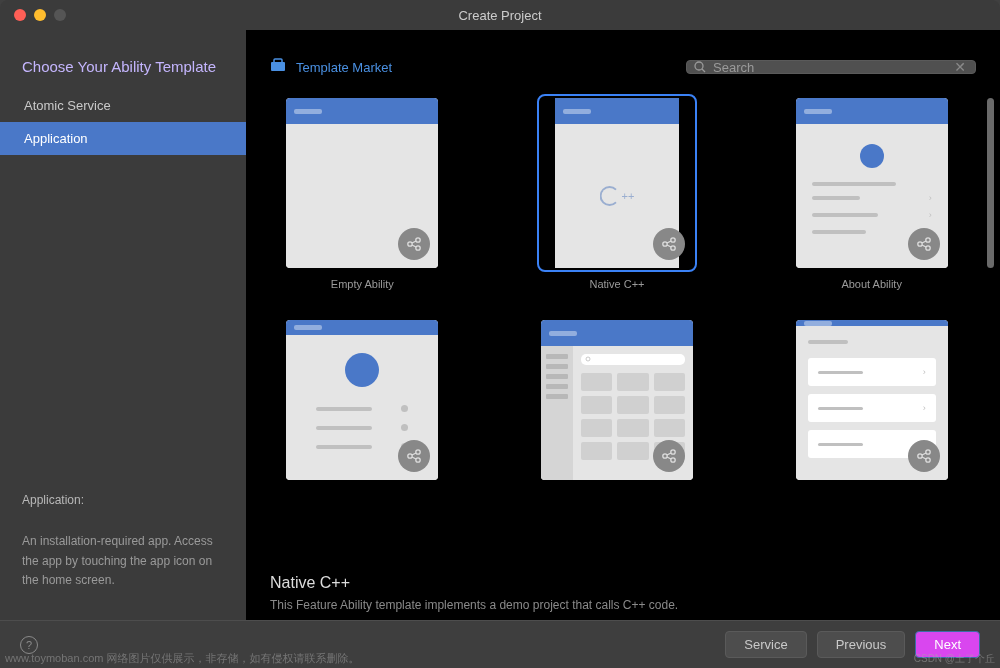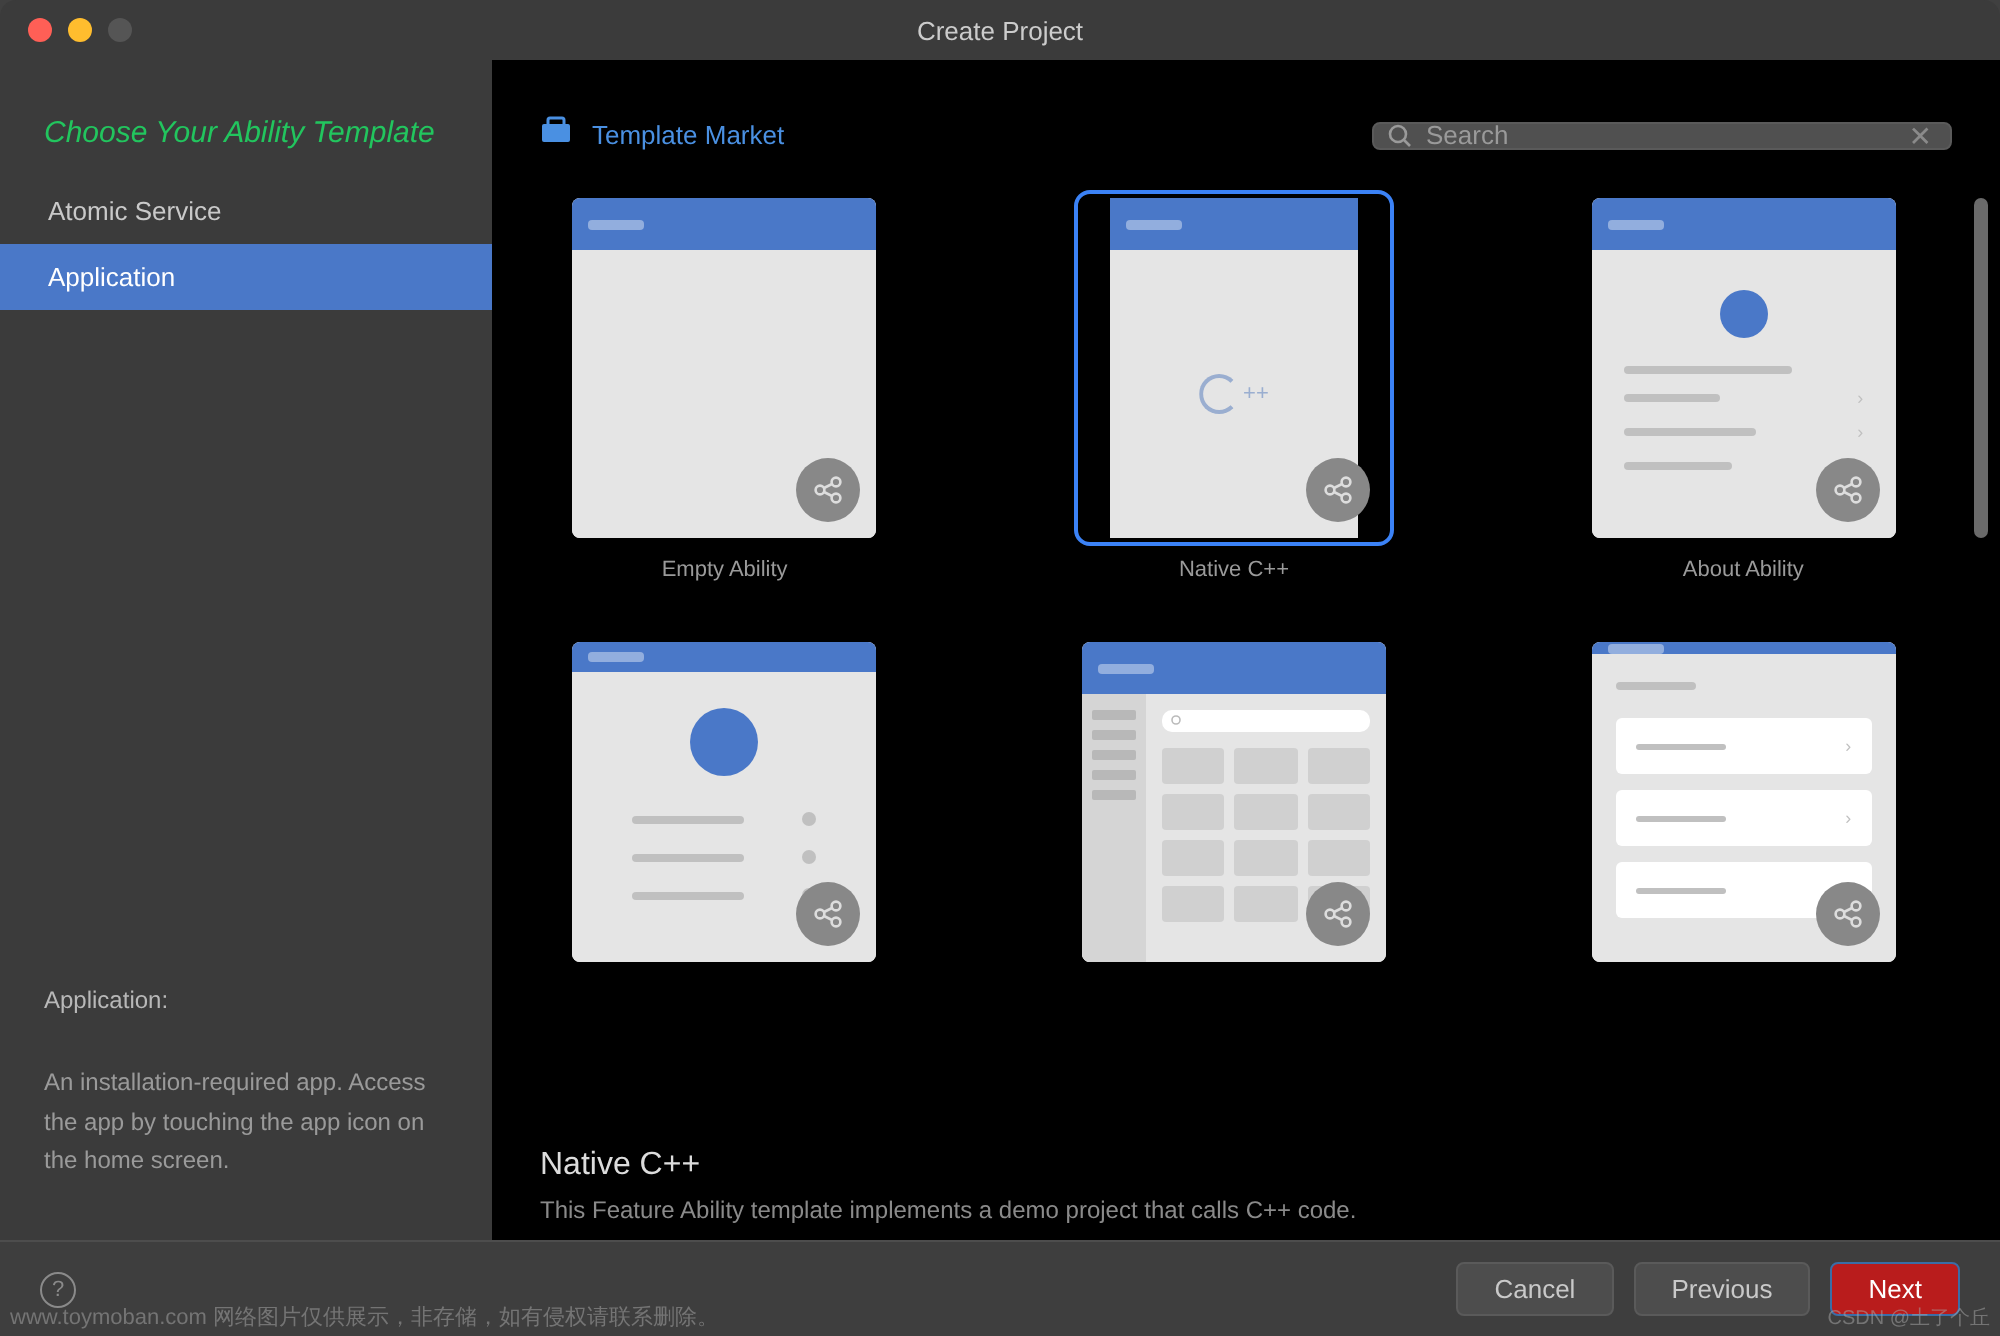--- a/index.html
+++ b/index.html
@@ -9,21 +9,21 @@
     .traffic-lights { display: flex; gap: 8px; padding-left: 14px; }
     .traffic-light { width: 12px; height: 12px; border-radius: 50%; }
     .tl-close { background: #ff5f56; }
     .tl-min { background: #ffbd2e; }
     .tl-max { background: #555; }
     .titlebar-title { position:absolute; left:0; right:0; text-align:center; color: #ccc; font-size: 13px; font-weight:400; }
     
     .content { display: flex; height: 590px; }
     
     .sidebar { width: 246px; background: #3b3b3b; padding-top: 28px; display:flex; flex-direction:column;}
-    .sidebar-heading { color: #22c55e; font-size: 15px; padding: 0 20px 14px 22px; font-style: italic; }
+    .sidebar-heading { color: #c4b5fd; font-size: 15px; padding: 0 20px 14px 22px; }
     .sidebar-item { padding: 9px 24px; color: #c9c9c9; font-size: 13px; cursor:pointer;}
     .sidebar-item.active { background: #4a78c8; color: #fff; }
     .sidebar-desc { margin-top:auto; padding: 0 22px 30px 22px; font-size: 12px; color:#9a9a9a; line-height:1.6;}
     .sidebar-desc .desc-title { color:#b8b8b8; margin-bottom:22px;}
     
     .main { flex: 1; display: flex; flex-direction: column; background: #000000; position:relative;}
     .toolbar { display: flex; align-items: center; padding: 28px 24px 14px 24px; gap: 10px;}
     .market-icon-wrap { color:#4a90e2; }
     .market-link { color: #4a90e2; font-size: 13px; }
     .search-wrap { margin-left: auto; display: flex; align-items: center; background: #505050; border:1px solid #5a5a5a; border-radius: 4px; width: 290px; height: 14px; padding: 0 6px;}
@@ -77,21 +77,21 @@
     .scrollbar-thumb { background:#6a6a6a; border-radius:4px; height:170px; width:100%;}
     
     .detail { padding: 14px 24px 8px 24px; }
     .detail-title { color: #dcdcdc; font-size: 16px; margin-bottom: 6px;}
     .detail-desc { color: #8a8a8a; font-size: 12px;}
     
     .footer { height: 48px; border-top: 1px solid #4d4d4d; display: flex; align-items: center; padding: 0 20px; background:#3e3e3e;}
     .help-icon { width:18px; height:18px; border:1.5px solid #8a8a8a; border-radius:50%; display:flex; align-items:center; justify-content:center; color:#8a8a8a; font-size:11px; cursor:pointer;}
     .footer-buttons { margin-left: auto; display: flex; gap: 10px;}
     .btn { padding: 5px 18px; border-radius: 4px; font-size: 13px; cursor:pointer; border:1px solid #5a5a5a; background:#4d4d4d; color:#c9c9c9;}
-    .btn.primary { background:#b91c1c; border-color:#3b6da6; color:#fff;}
+    .btn.primary { background:#d946ef; border-color:#3b6da6; color:#fff;}
     
     .watermark { position: fixed; bottom: 2px; left: 5px; font-size: 11px; color: #aaa; opacity:0.5;}
     .watermark-r { position: fixed; bottom: 2px; right: 5px; font-size: 10px; color: #aaa; opacity:0.5;}
   </style>
 </head>
 <body>
 
 <div class="titlebar">
   <div class="traffic-lights">
     <div class="traffic-light tl-close"></div>
@@ -341,20 +341,20 @@
     <div class="detail">
       <div class="detail-title">Native C++</div>
       <div class="detail-desc">This Feature Ability template implements a demo project that calls C++ code.</div>
     </div>
   </div>
 </div>
 
 <div class="footer">
   <div class="help-icon">?</div>
   <div class="footer-buttons">
-    <button class="btn">Cancel</button>
+    <button class="btn">Service</button>
     <button class="btn">Previous</button>
     <button class="btn primary">Next</button>
   </div>
 </div>
 
 <div class="watermark">www.toymoban.com 网络图片仅供展示，非存储，如有侵权请联系删除。</div>
 <div class="watermark-r">CSDN @土了个丘</div>
 
 </body></html>

